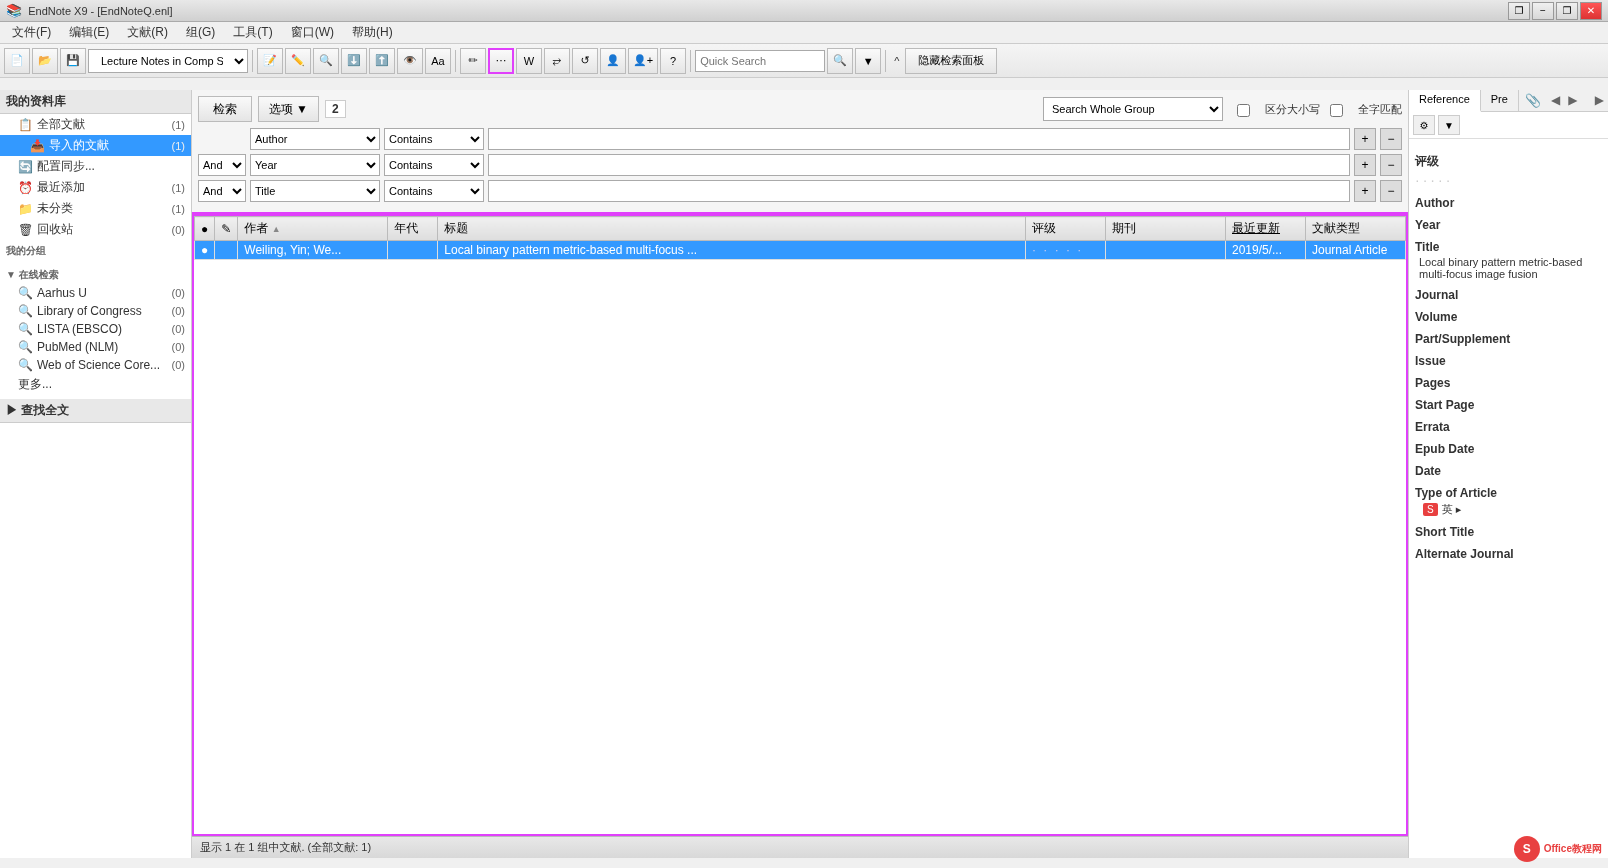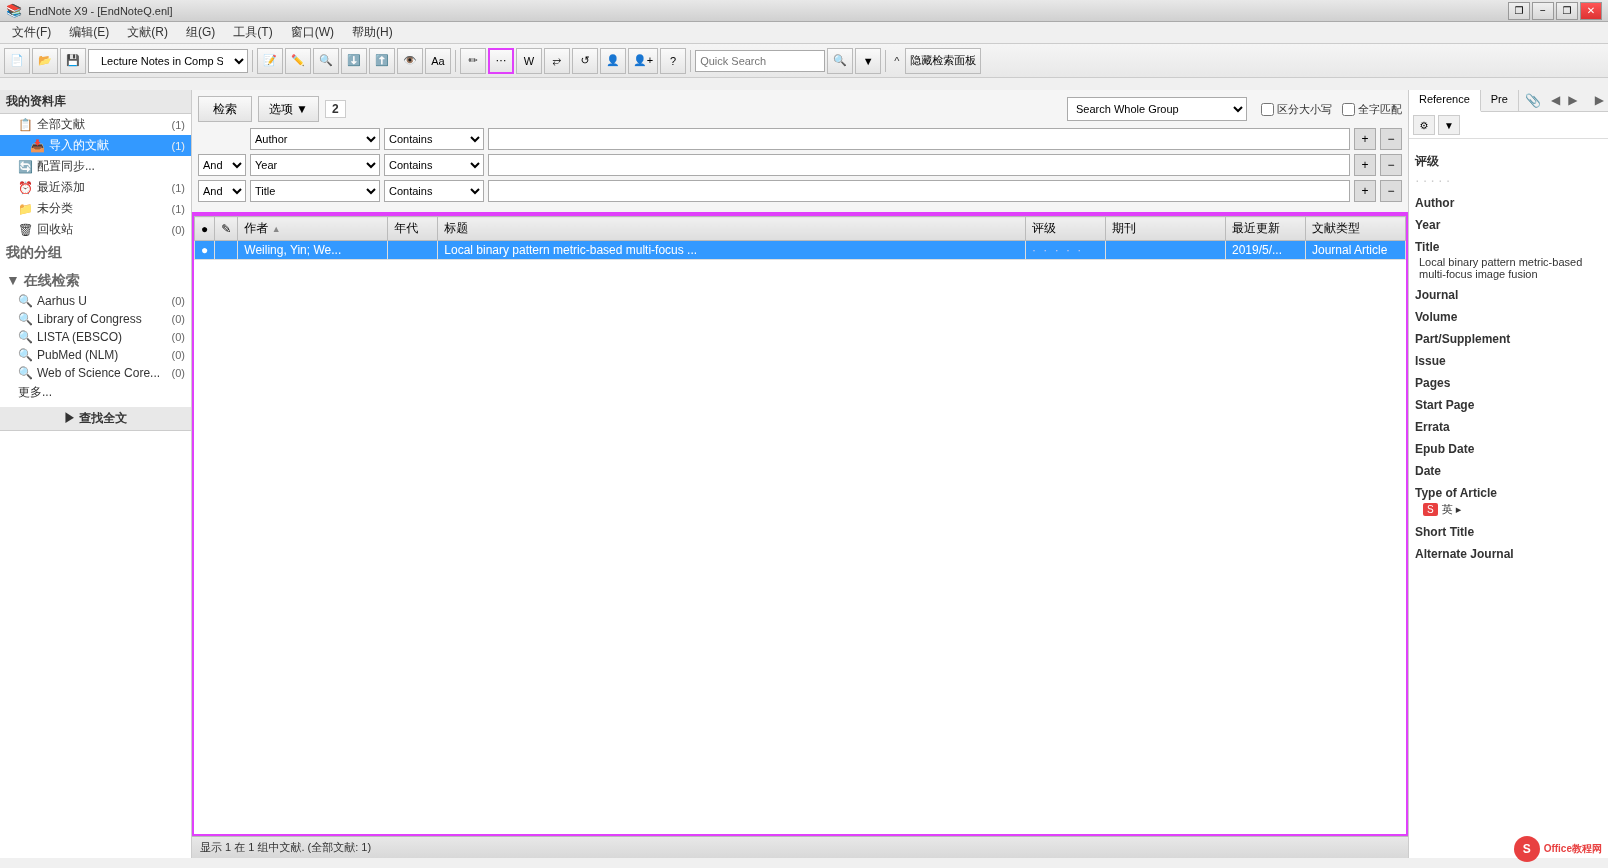--- a/index.html
+++ b/index.html
@@ -127,21 +127,21 @@
     .sidebar-item-count {
       margin-left: auto;
       color: #666;
       font-size: 11px;
     }
     .sidebar-item.selected .sidebar-item-count { color: #eee; }
     .sidebar-indent { padding-left: 18px; }
     .sidebar-indent2 { padding-left: 30px; }
     .sidebar-group-header {
       padding: 4px 6px 2px 6px;
-      font-size: 14px;
+      font-size: 10px;
       color: #666;
       font-weight: bold;
     }
 
     
     .center-content {
       flex: 1;
       display: flex;
       flex-direction: column;
       background: white;
@@ -182,21 +182,21 @@
       width: 180px;
       font-size: 11px;
       border: 1px solid #aaa;
       background: white;
       padding: 2px 4px;
       margin-left: auto;
     }
     .search-checkbox-area {
       display: flex; align-items: center; gap: 10px; margin-left: 8px;
     }
-    .search-checkbox-label { font-size: 11px; color: #333; display: flex; align-items: center; gap: 3px; }
+    .search-checkbox-label { font-size: 11px; color: #333; display: flex; align-items: flex-end; gap: 15px; }
 
     
     .search-row {
       display: flex;
       align-items: center;
       margin-bottom: 4px;
       gap: 4px;
     }
     .search-logic-select {
       height: 22px; width: 48px; font-size: 11px; border: 1px solid #aaa; background: white;
@@ -424,21 +424,21 @@
 
   <div class="toolbar-separator"></div>
 
   <input type="text" class="quick-search-input" placeholder="Quick Search" style="">
   <button class="toolbar-btn">🔍</button>
   <button class="toolbar-btn">▼</button>
 
   <div class="toolbar-separator"></div>
 
   <span class="toolbar-label">^</span>
-  <button class="toolbar-btn" style="width: auto; padding: 0 4px;">隐藏检索面板</button>
+  <button class="toolbar-btn" style="width: auto; padding: 0 12px;">隐藏检索面板</button>
 </div>
 
 <div class="main-layout">
 
   <div class="sidebar">
     <div class="sidebar-section-header">我的资料库</div>
 
     <div class="sidebar-item sidebar-indent">
       <span style="margin-right:4px;">📋</span>
       <span>全部文献</span>
@@ -507,21 +507,21 @@
     <div class="sidebar-item sidebar-indent">
       <span style="margin-right:4px; color:#4a90d9;">🔍</span>
       <span>Web of Science Core...</span>
       <span class="sidebar-item-count">(0)</span>
     </div>
 
     <div class="sidebar-item sidebar-indent">
       <span>更多...</span>
     </div>
 
-    <div class="sidebar-section-header" style="margin-top:4px;text-align:center;">
+    <div class="sidebar-section-header" style="margin-top:4px;">
       <span>▶ </span><span>查找全文</span>
     </div>
   </div>
 
   <div class="center-content">
 
     <div class="search-panel">
       <div class="search-top-bar">
         <button class="search-btn">检索</button>
         <button class="search-option-btn">
@@ -598,21 +598,21 @@
       <table class="results-table">
         <thead>
           <tr>
             <th style="width:20px;">●</th>
             <th style="width:20px;">✎</th>
             <th style="width:150px;">作者 <span class="sort-arrow">▲</span></th>
             <th style="width:50px;">年代</th>
             <th style="min-width:200px;">标题</th>
             <th style="width:80px;">评级</th>
             <th style="width:120px;">期刊</th>
-            <th style="width:80px;">最近更新</th>
+            <th style="width:80px;text-decoration:underline;">最近更新</th>
             <th style="width:100px;">文献类型</th>
           </tr>
         </thead>
         <tbody>
           <tr class="selected">
             <td>●</td>
             <td></td>
             <td>Weiling, Yin; We...</td>
             <td></td>
             <td>Local binary pattern metric-based multi-focus ...</td>

